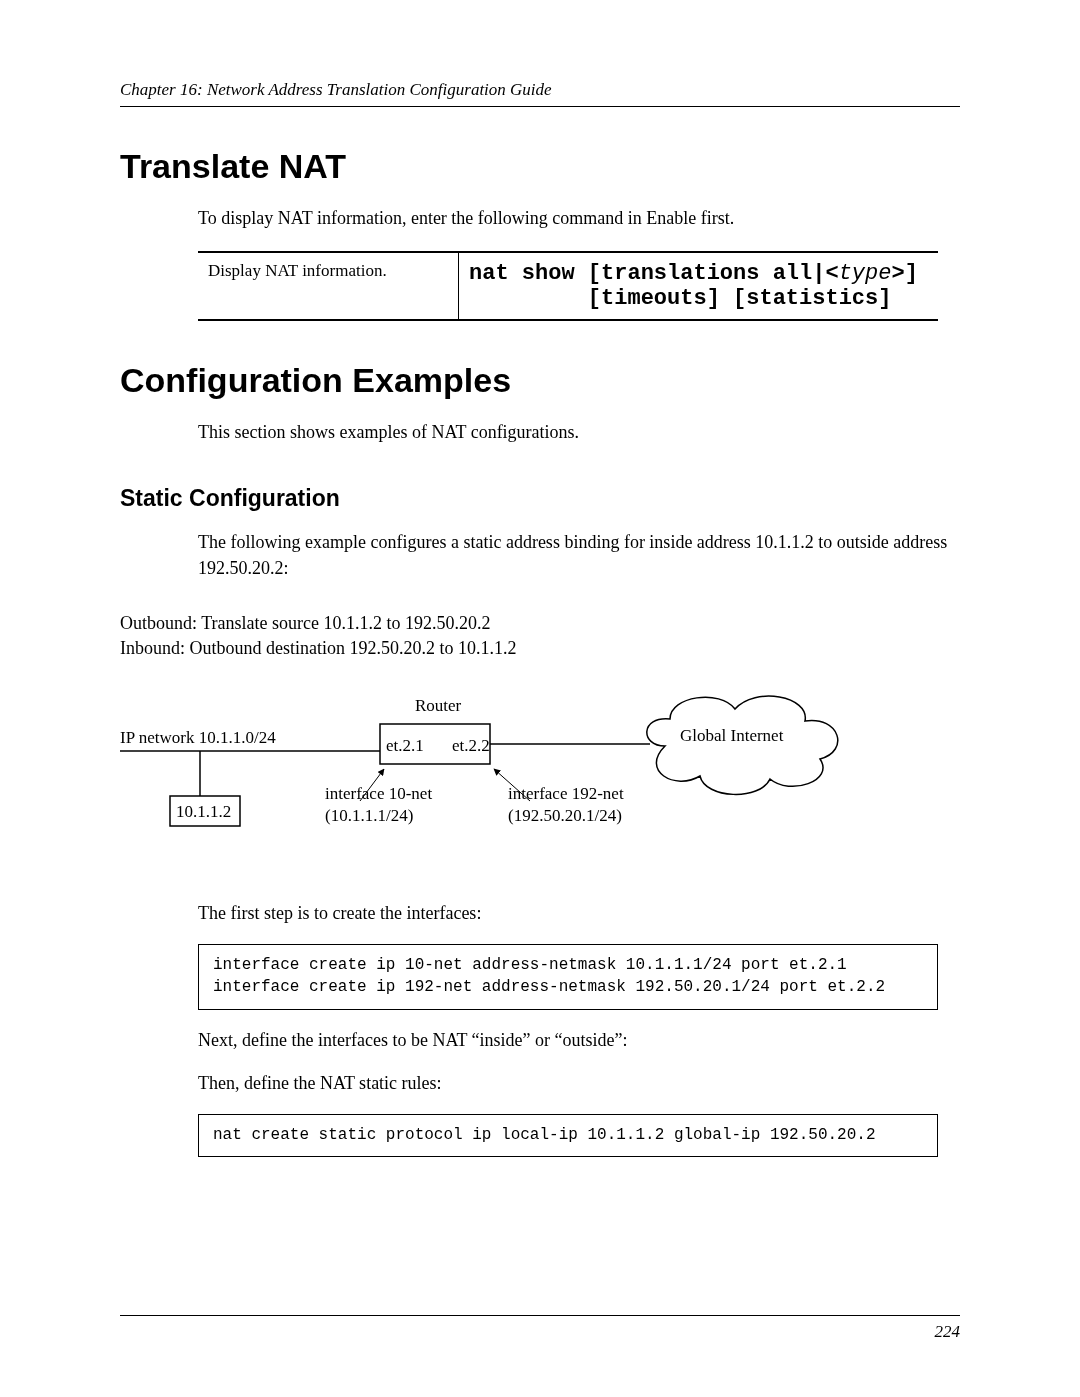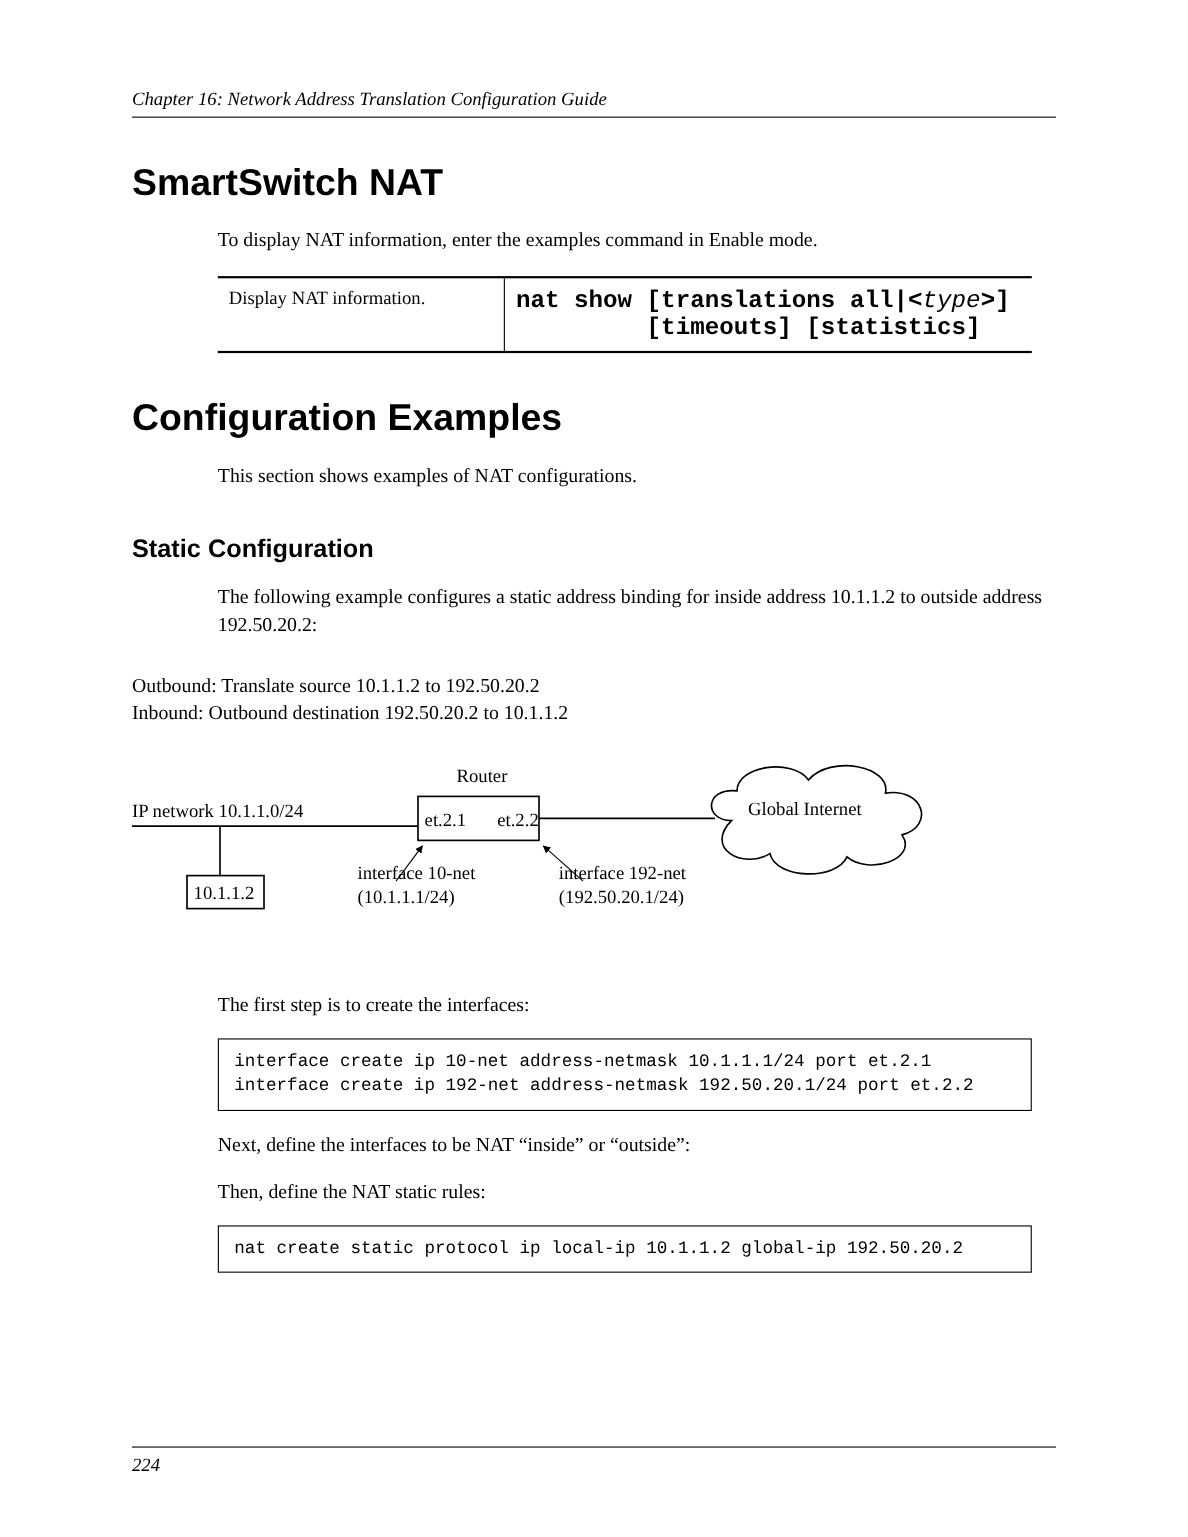--- a/index.html
+++ b/index.html
@@ -87,35 +87,35 @@
   .footer {
     position: absolute;
     bottom: 55px;
     left: 120px;
     right: 120px;
     border-top: 1px solid #000;
     padding-top: 6px;
     font-style: italic;
     font-size: 17px;
     display: flex;
-    justify-content: space-between;
+    justify-content: flex-end;
   }
   
   .svg-label { font-family: "Palatino Linotype","Book Antiqua",Palatino,serif; font-size:17px; }
 </style>
 </head>
 <body>
 
 <div class="page">
 
   <div class="chapter-header">Chapter 16: Network Address Translation Configuration Guide</div>
 
-  <h1 class="section-heading">SmartSwitch NAT</h1>
+  <h1 class="section-heading">Translate NAT</h1>
 
-  <p class="body-indent">To display NAT information, enter the examples command in Enable mode.</p>
+  <p class="body-indent">To display NAT information, enter the following command in Enable first.</p>
 
   <table class="command-table">
     <tbody>
         <tr>
       <td style="width:240px;">Display NAT information.</td>
       <td class="cmd-col"><span>nat show [translations all|&lt;</span><span class="param-italic">type</span><span>&gt;]
          [timeouts] [statistics]</span></td>
     </tr>
   </tbody>
     </table>

